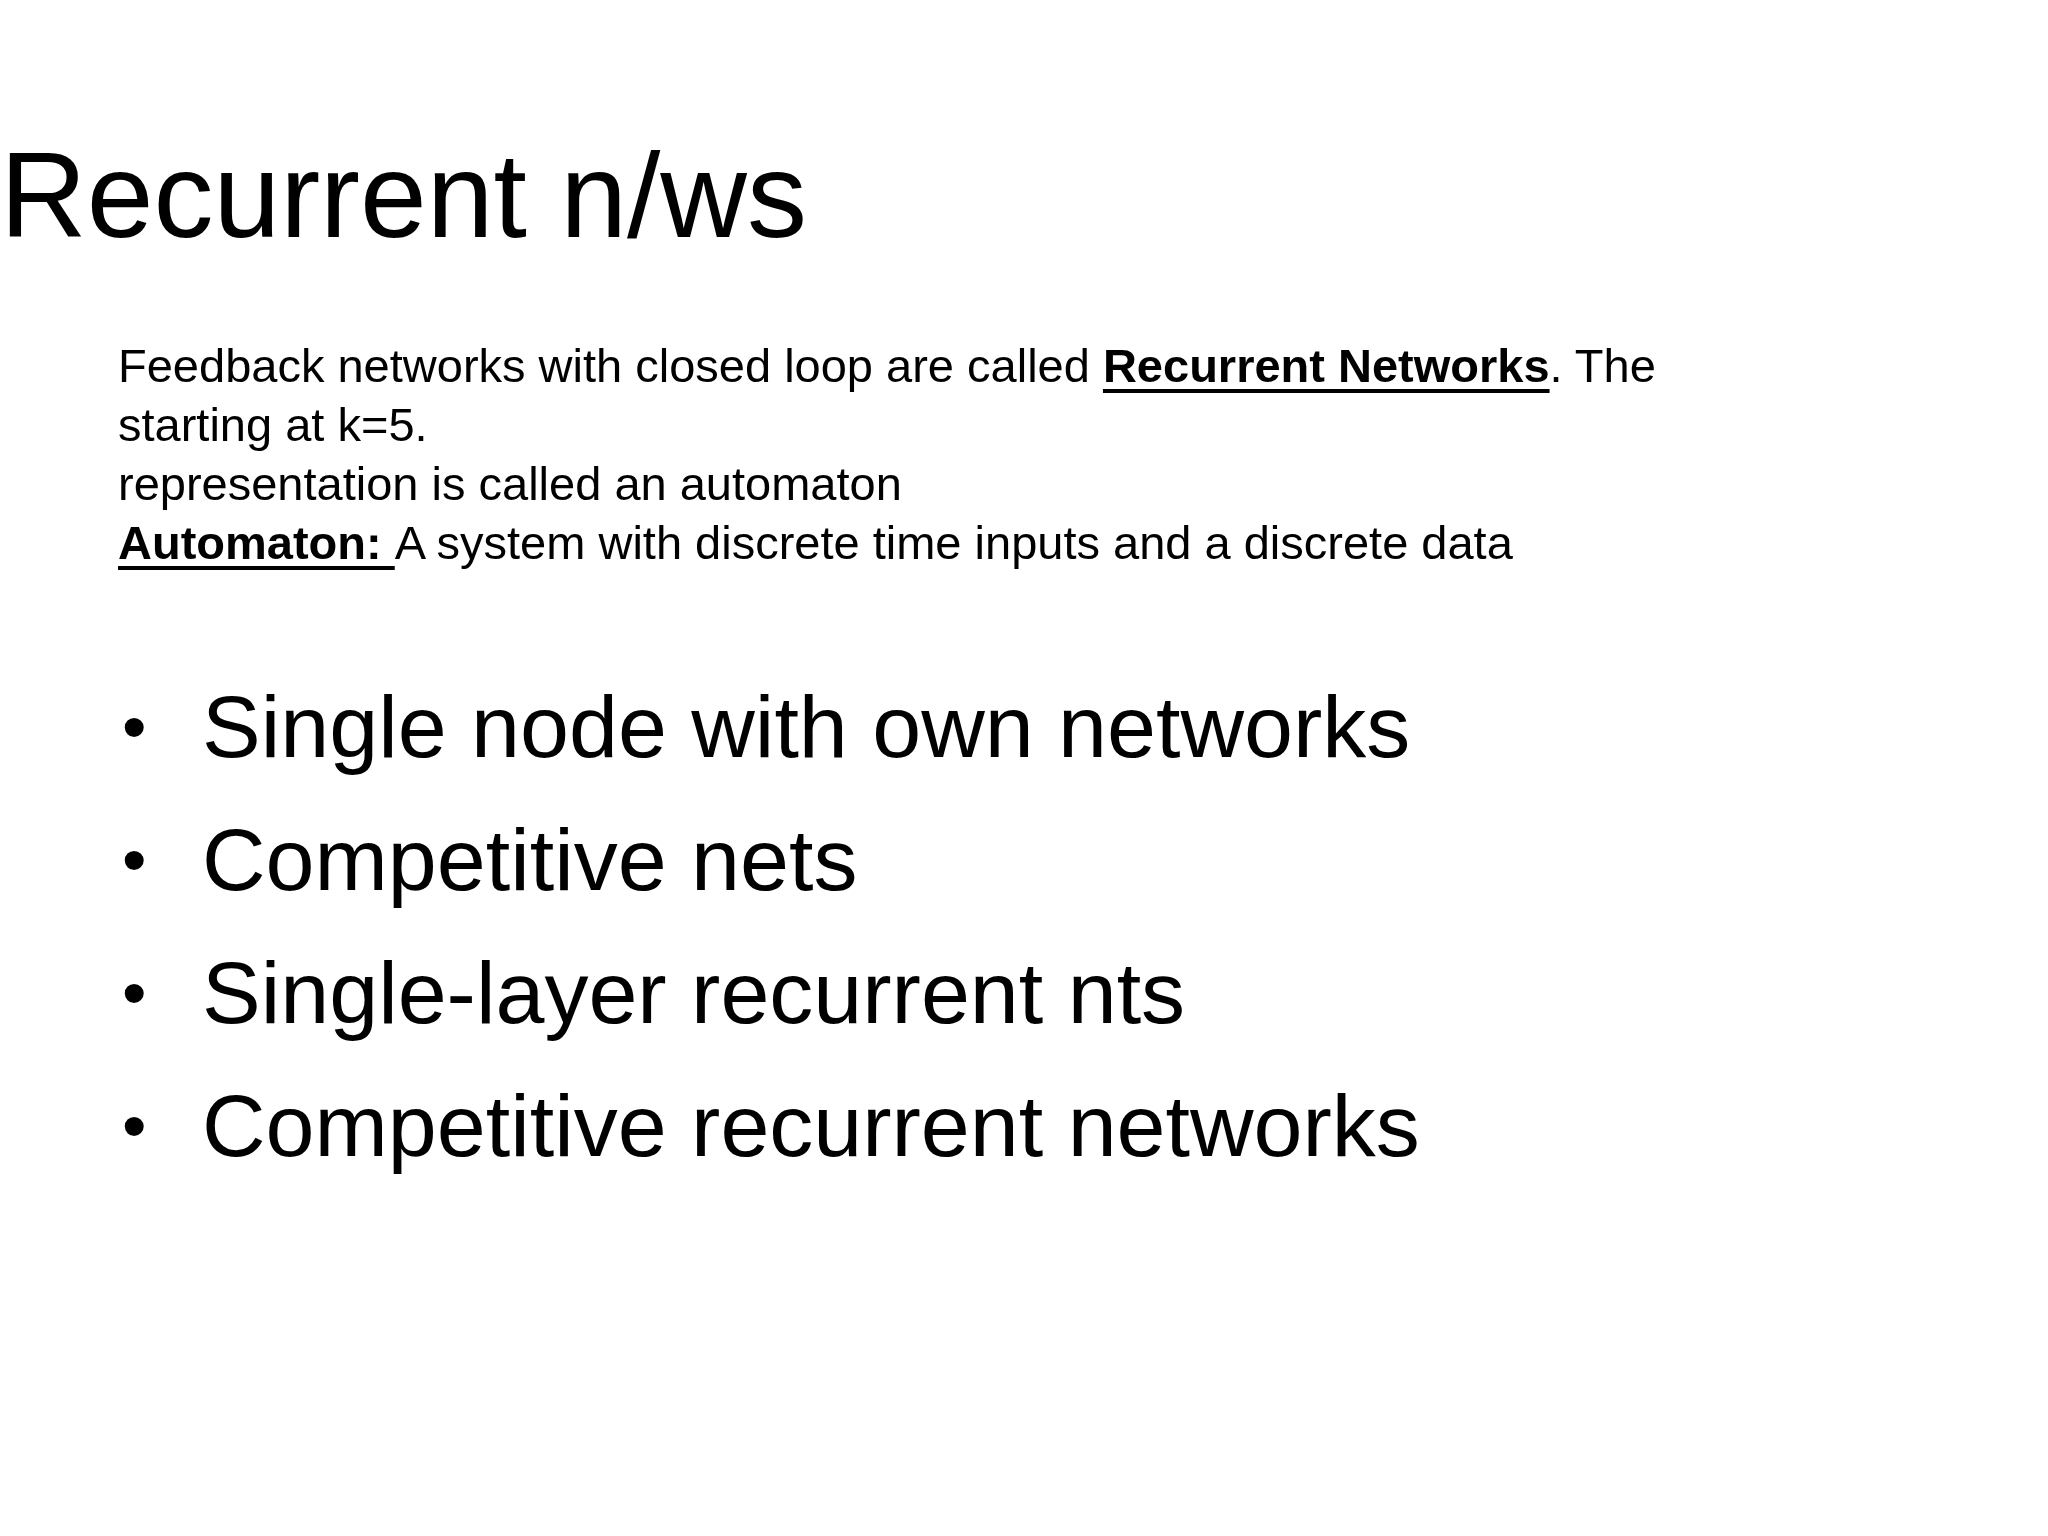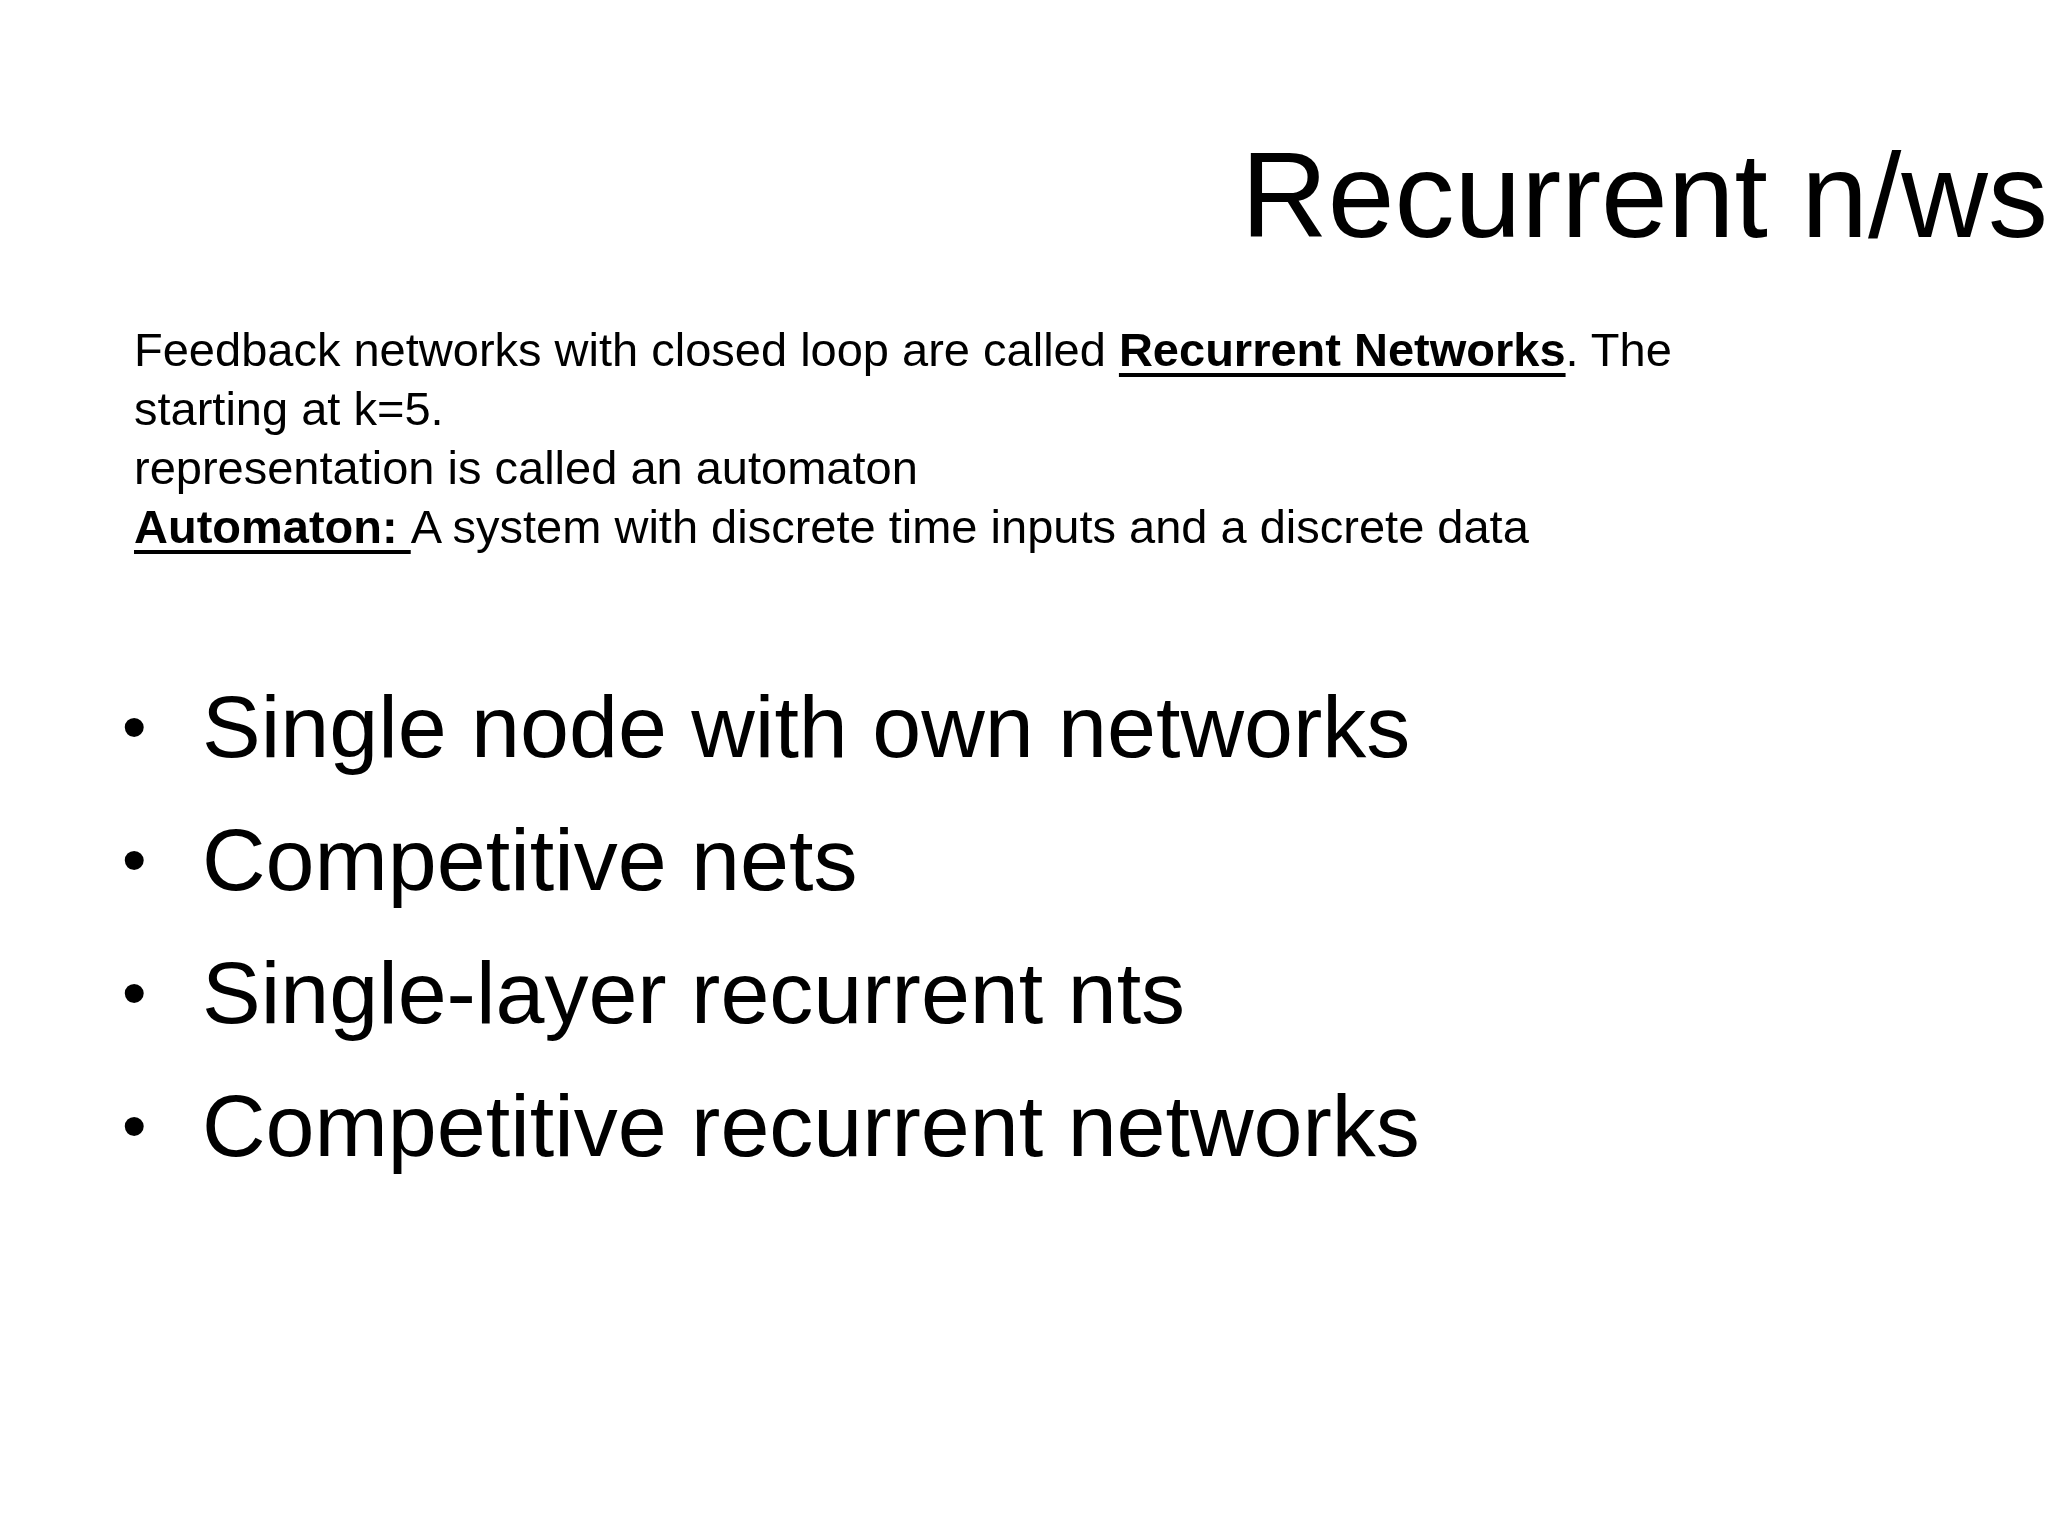--- a/index.html
+++ b/index.html
@@ -14,34 +14,33 @@
     background: #ffffff;
     overflow: hidden;
     font-family: "Liberation Sans", sans-serif;
     color: #000000;
   }
   .title {
     position: absolute;
     top: 126px;
     left: 0;
     width: 2048px;
-    text-align: right;
+    text-align: left;
     font-size: 120px;
     font-weight: normal;
     line-height: 1.15;
     white-space: nowrap;
   }
   .paragraph {
     position: absolute;
-    top: 320px;
+    top: 336px;
     left: 118px;
     width: 1860px;
     font-size: 47px;
     line-height: 59px;
-    margin-left: 16px;
   }
   .para-line {
     white-space: nowrap;
   }
   .seg-bold-underline {
     font-weight: bold;
     text-decoration: underline;
     text-decoration-thickness: 4px;
     text-underline-offset: 7px;
   }

